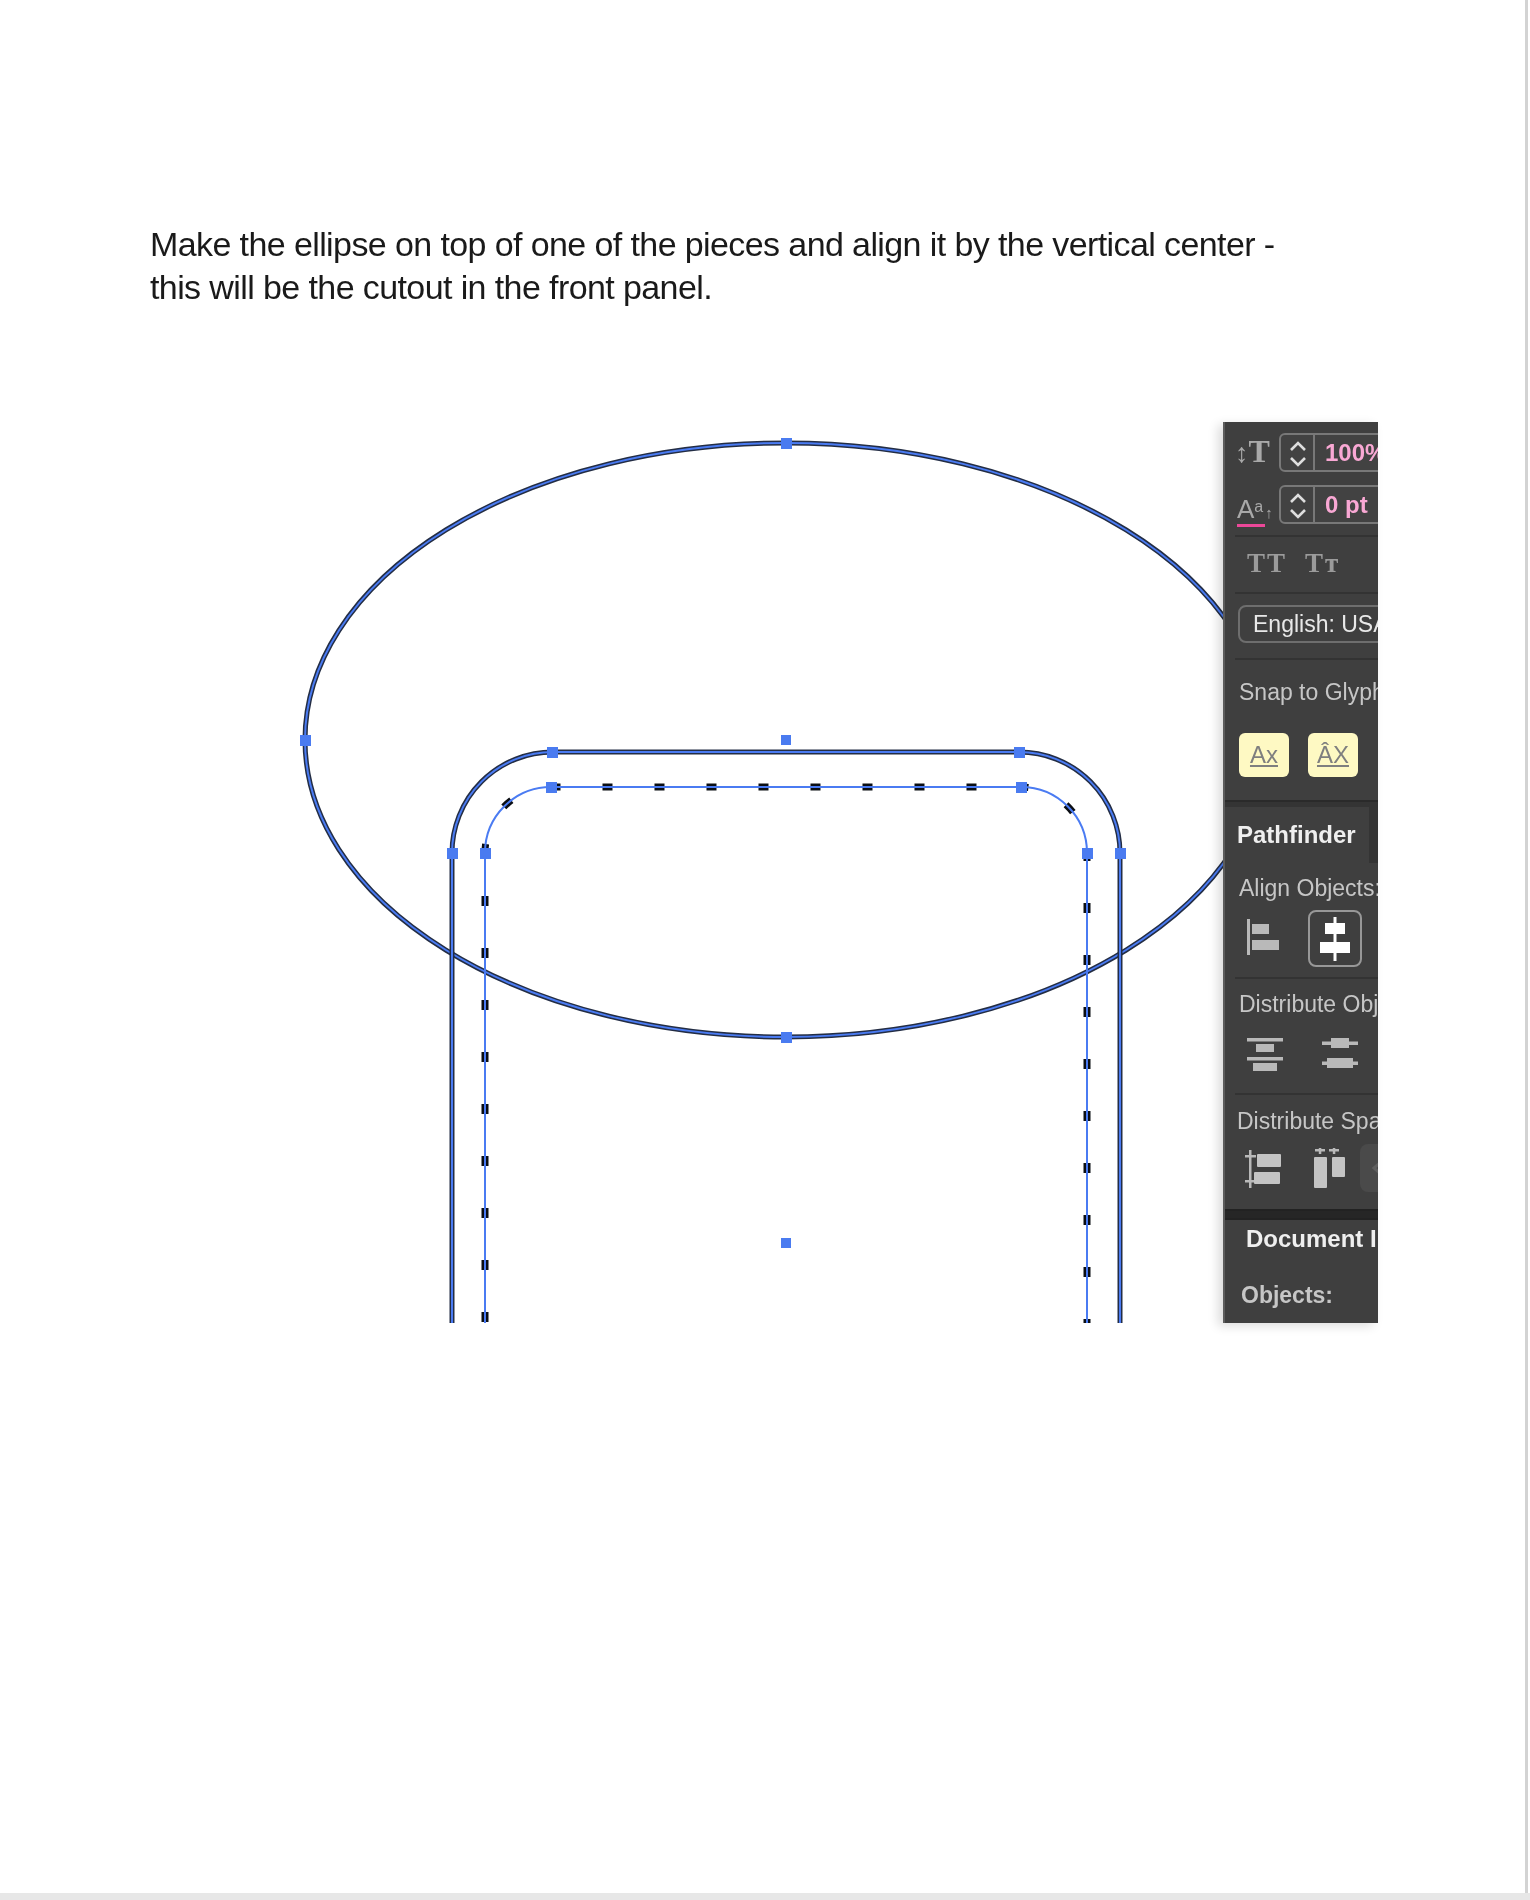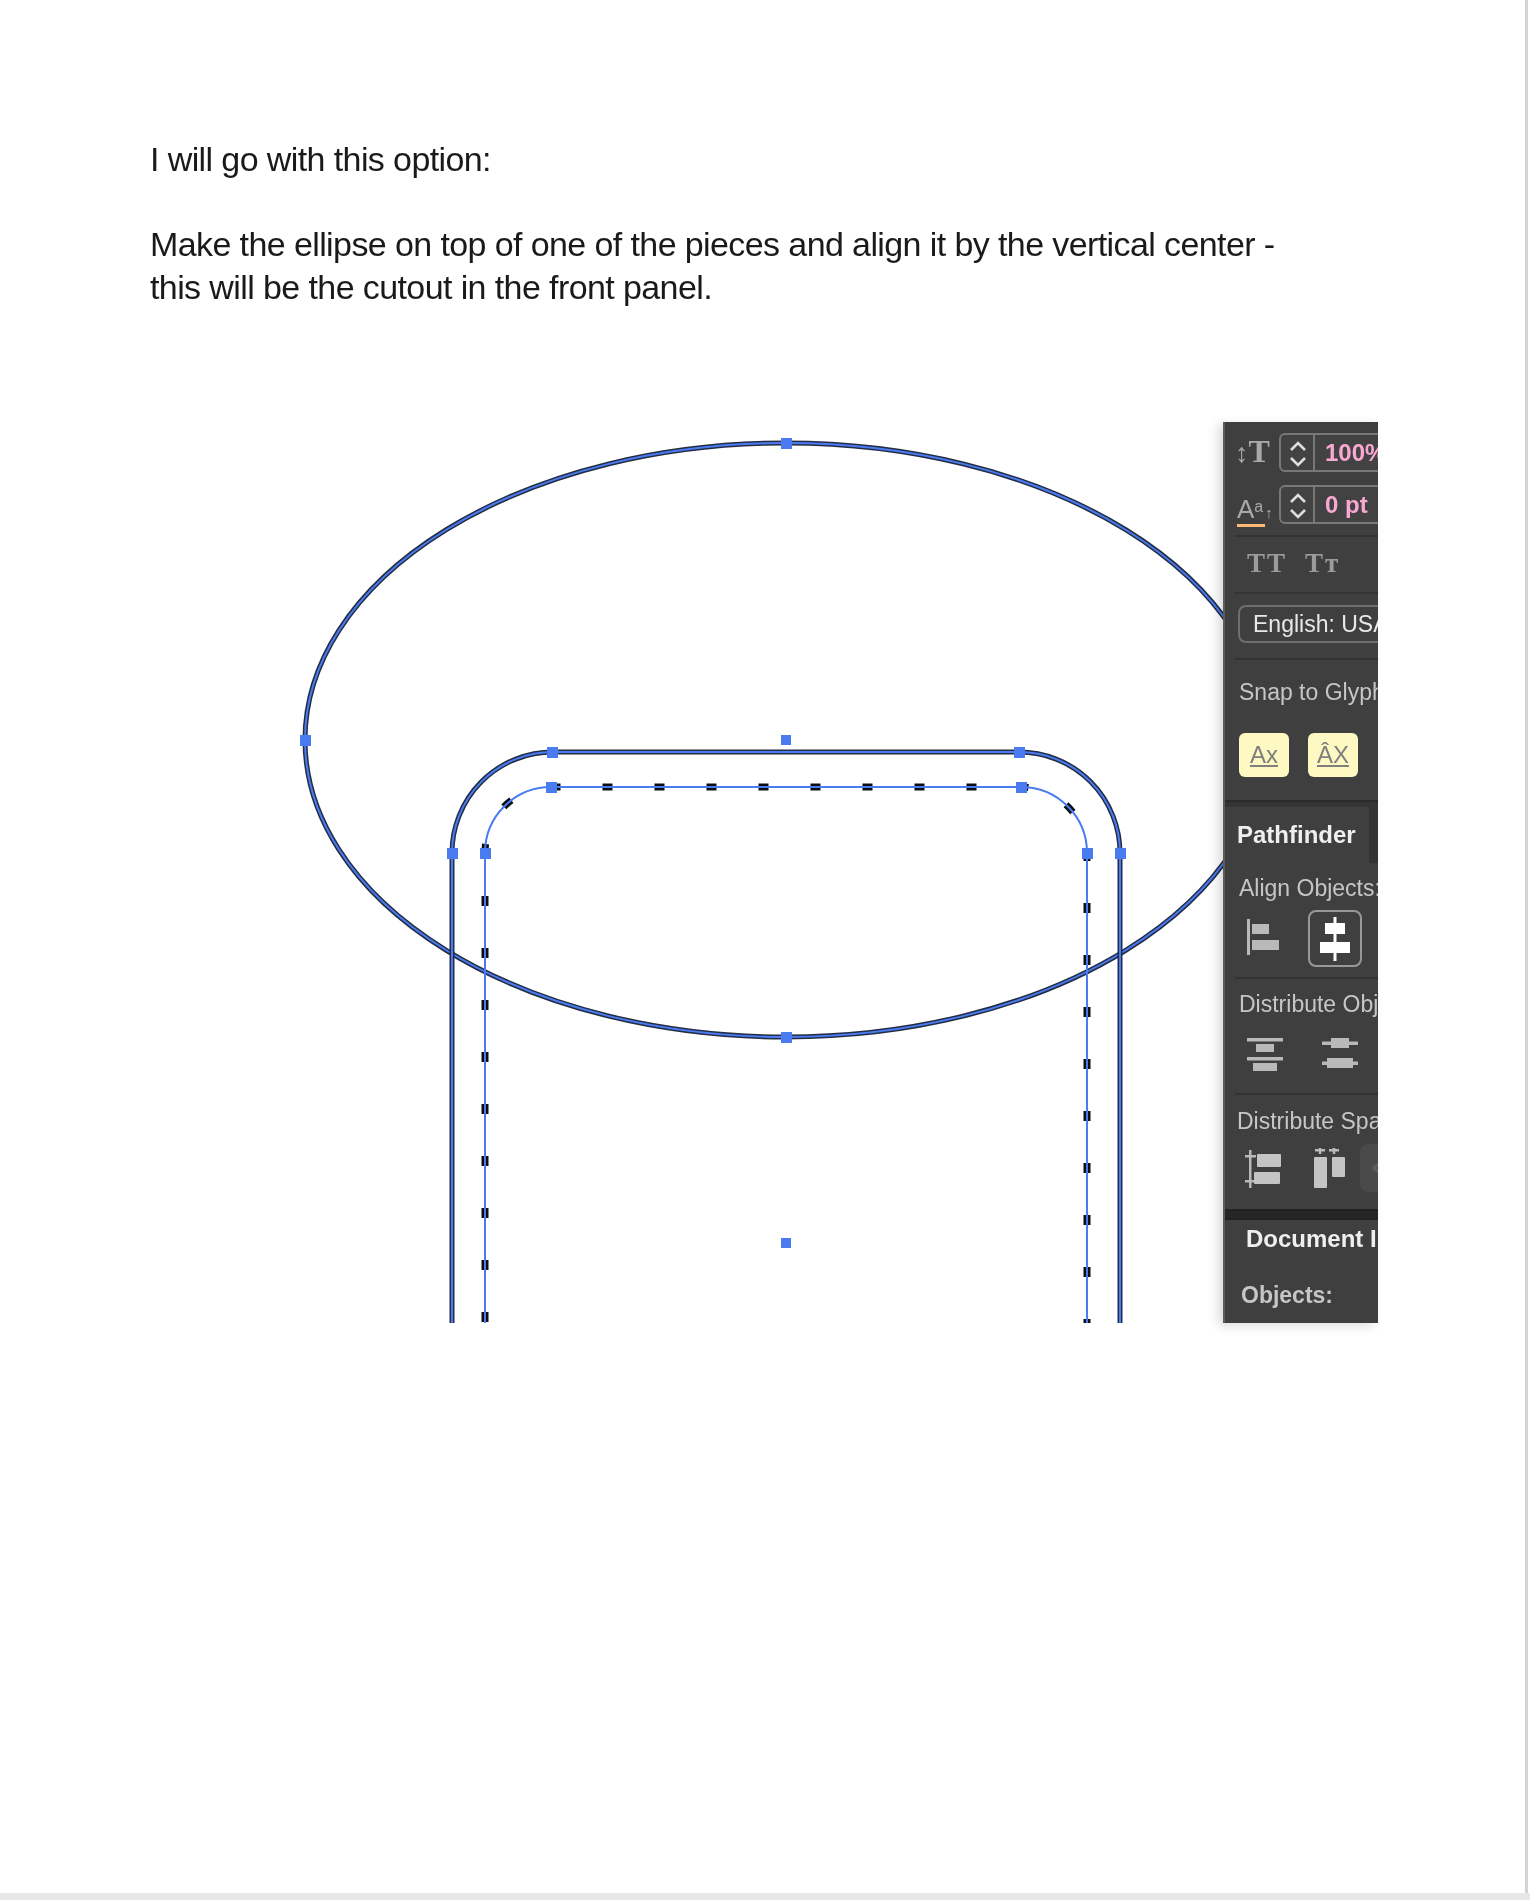--- a/index.html
+++ b/index.html
@@ -32,30 +32,29 @@
   .tab{position:absolute;left:0;top:5px;width:144px;height:56px;background:#3f3f3f;display:flex;align-items:center;}
   .icon-btn{position:absolute;display:flex;align-items:center;justify-content:center;}
   .hilite{border:2px solid #989898;border-radius:8px;box-sizing:border-box;}
   .group-sep{position:absolute;left:0;width:155px;height:7px;background:#262626;
              border-top:2px solid #222;border-bottom:2px solid #222;box-sizing:content-box;}
   
   #right-edge-line{position:absolute;top:0;right:2px;width:3px;height:1900px;background:#d3d3d3;}
   #bottom-bar{position:absolute;left:0;bottom:0;width:1530px;height:7px;background:#e7e7e7;}
   .vscale-icon{color:#a9a9a9;font-size:27px;white-space:nowrap;}
   .vscale-icon .t{font-family:"Liberation Serif",serif;font-weight:bold;font-size:32px;}
-  .baseline-icon{color:#a9a9a9;font-size:26px;border-bottom:3px solid #fdba74;padding:0 2px 0 0;line-height:26px;}
+  .baseline-icon{color:#a9a9a9;font-size:26px;border-bottom:3px solid #ec4899;padding:0 2px 0 0;line-height:26px;}
   .baseline-icon .small{font-size:16px;vertical-align:6px;}
   .baseline-arrow{color:#a9a9a9;font-size:15px;}
 </style>
 </head>
 <body>
 
 <div id="page">
 
-  <div class="doc-text" style="left:150px;top:138px;">I will go with this option:</div>
   <div class="doc-text" style="left:150px;top:223px;">
     <div>Make the ellipse on top of one of the pieces and align it by the vertical center -</div>
     <div>this will be the cutout in the front panel.</div>
   </div>
 
   <svg id="canvas-svg" viewBox="0 340 1530 983">
 
     <g>
       <ellipse cx="786" cy="740" rx="481" ry="297" fill="none" stroke="#232d44" stroke-width="5"></ellipse>
       <ellipse cx="786" cy="740" rx="481" ry="297" fill="none" stroke="#4a7bf2" stroke-width="2"></ellipse>

